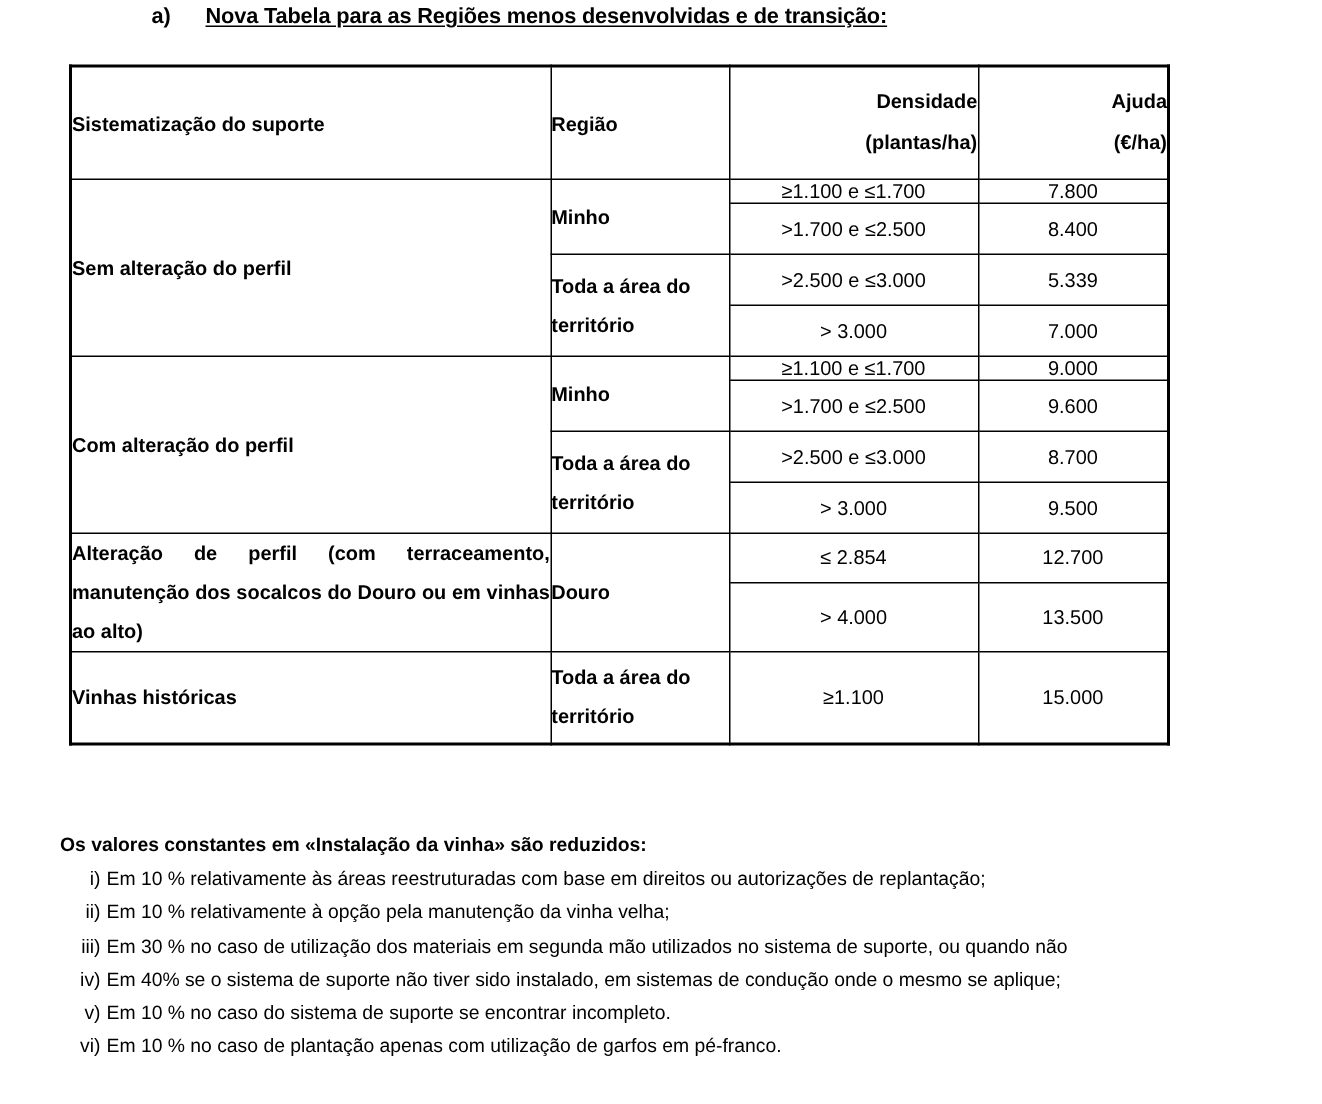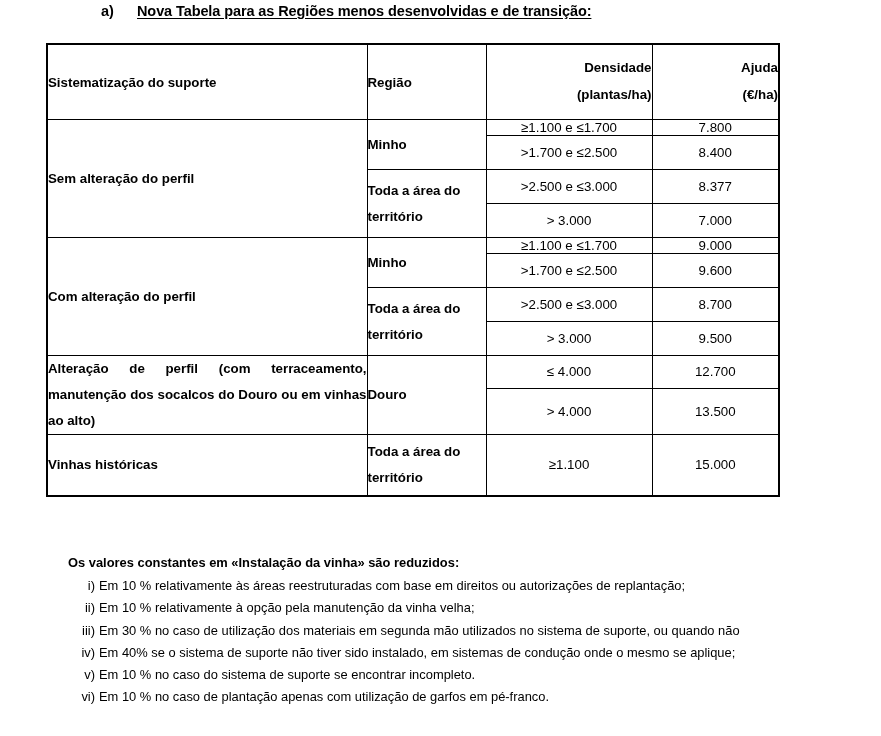--- a/index.html
+++ b/index.html
@@ -113,21 +113,21 @@
     padding: 9px 4px;
     margin-top: 22px;
   }
 
   .h-tall   { height: 33px; }
   .h-hdr    { height: 74px; }
 
   
   .notes {
     position: absolute;
-    left: 68px;
+    left: 40px;
     top: 552px;
     width: 810px;
     font-size: 12.9px;
     line-height: 1.72;
   }
   .notes-title {
     font-weight: bold;
     margin-bottom: 1px;
   }
   .notes-title .tail { font-weight: bold; }
@@ -188,21 +188,21 @@
       <tr>
         <td class="dens h-tall">&gt;1.700 e ≤2.500</td>
         <td class="aid">8.400</td>
       </tr>
       <tr>
         <td class="reg reg-stack" rowspan="2">
           <span>Toda a área do</span>
           <span>território</span>
         </td>
         <td class="dens h-tall">&gt;2.500 e ≤3.000</td>
-        <td class="aid">8.377</td>
+        <td class="aid">5.339</td>
       </tr>
       <tr>
         <td class="dens h-tall">&gt; 3.000</td>
         <td class="aid">7.000</td>
       </tr>
 
       <tr>
         <td class="lbl h-tall" rowspan="4">Com alteração do perfil</td>
         <td class="reg" rowspan="2">Minho</td>
         <td class="dens">≥1.100 e ≤1.700</td>
@@ -221,21 +221,21 @@
         <td class="aid">8.700</td>
       </tr>
       <tr>
         <td class="dens h-tall">&gt; 3.000</td>
         <td class="aid">9.500</td>
       </tr>
 
       <tr>
         <td class="lbl lbl-justify" rowspan="2" style="height:46px;">Alteração de perfil (com terraceamento, manutenção dos socalcos do Douro ou em vinhas ao alto)</td>
         <td class="reg" rowspan="2">Douro</td>
-        <td class="dens">≤ 4.000</td>
+        <td class="dens">≤ 2.854</td>
         <td class="aid">12.700</td>
       </tr>
       <tr>
         <td class="dens" style="height:45px;">&gt; 4.000</td>
         <td class="aid">13.500</td>
       </tr>
 
       <tr>
         <td class="lbl" style="height:60px;">Vinhas históricas</td>
         <td class="reg reg-stack">

